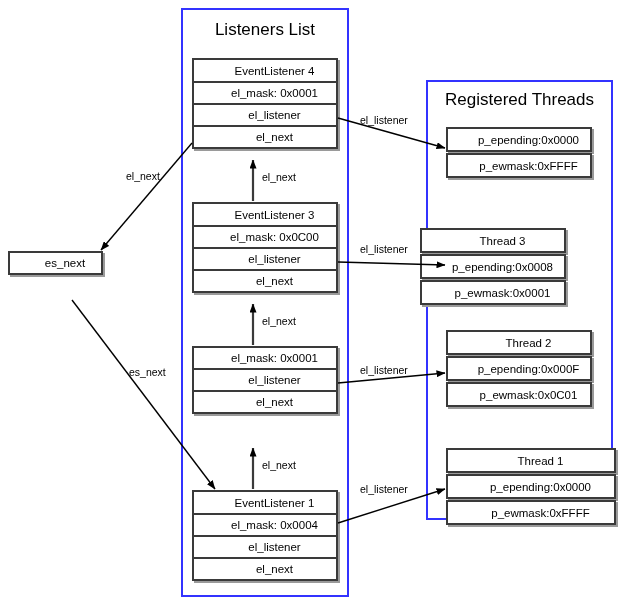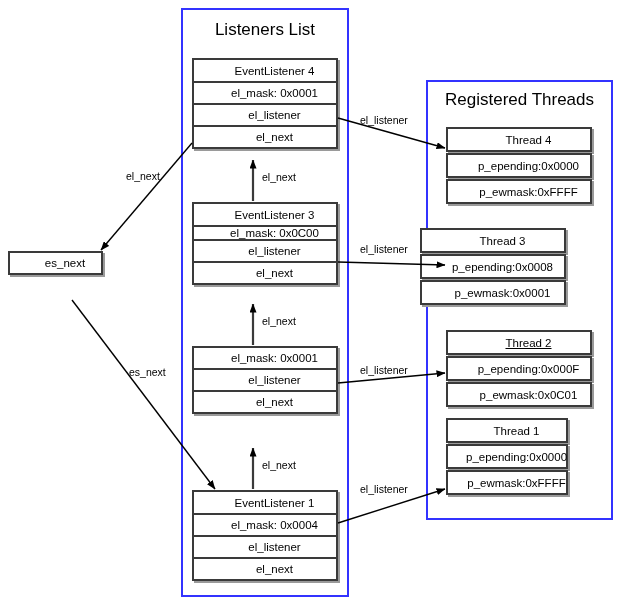--- a/index.html
+++ b/index.html
@@ -86,57 +86,56 @@
 
   <div class="struct flush shadowed" style="left:192px; top:58px; width:146px;">
     <div class="row" style="height:25px;">EventListener 4</div>
     <div class="row" style="height:24px;">el_mask: 0x0001</div>
     <div class="row" style="height:24px;">el_listener</div>
     <div class="row" style="height:24px;">el_next</div>
   </div>
 
   <div class="struct flush shadowed" style="left:192px; top:202px; width:146px;">
     <div class="row" style="height:25px;">EventListener 3</div>
-    <div class="row" style="height:16px;">el_mask: 0x0C00</div>
+    <div class="row" style="height:24px;">el_mask: 0x0C00</div>
     <div class="row" style="height:24px;">el_listener</div>
     <div class="row" style="height:24px;">el_next</div>
   </div>
 
   <div class="struct flush shadowed" style="left:192px; top:346px; width:146px;">
     <div class="row" style="height:24px;">el_mask: 0x0001</div>
     <div class="row" style="height:24px;">el_listener</div>
     <div class="row" style="height:24px;">el_next</div>
   </div>
 
   <div class="struct flush shadowed" style="left:192px; top:490px; width:146px;">
     <div class="row" style="height:25px;text-align:right;">EventListener 1</div>
     <div class="row" style="height:24px;">el_mask: 0x0004</div>
     <div class="row" style="height:24px;">el_listener</div>
     <div class="row" style="height:24px;">el_next</div>
   </div>
 
   <div class="struct gapped shadowed" style="left:446px; top:127px; width:146px;">
-    <div class="row" style="height:25px;">Thread 4</div>
     <div class="row" style="height:25px;">p_epending:0x0000</div>
     <div class="row" style="height:25px;">p_ewmask:0xFFFF</div>
   </div>
 
   <div class="struct gapped shadowed" style="left:420px; top:228px; width:146px;">
     <div class="row" style="height:25px;">Thread 3</div>
     <div class="row" style="height:25px;">p_epending:0x0008</div>
     <div class="row" style="height:25px;">p_ewmask:0x0001</div>
   </div>
 
   <div class="struct gapped shadowed" style="left:446px; top:330px; width:146px;">
-    <div class="row" style="height:25px;text-decoration:underline;">Thread 2</div>
+    <div class="row" style="height:25px;">Thread 2</div>
     <div class="row" style="height:25px;">p_epending:0x000F</div>
     <div class="row" style="height:25px;">p_ewmask:0x0C01</div>
   </div>
 
-  <div class="struct gapped shadowed" style="left:446px; top:418px; width:122px;">
+  <div class="struct gapped shadowed" style="left:446px; top:448px; width:170px;">
     <div class="row" style="height:25px;">Thread 1</div>
     <div class="row" style="height:25px;">p_epending:0x0000</div>
     <div class="row" style="height:25px;">p_ewmask:0xFFFF</div>
   </div>
 
   <svg class="edges" viewBox="0 0 631 615">
     <defs>
       <marker id="arrowhead" markerWidth="9" markerHeight="7" refX="8.5" refY="3.5" orient="auto" markerUnits="userSpaceOnUse">
         <polygon points="0 0, 9 3.5, 0 7" fill="#000000"></polygon>
       </marker>

